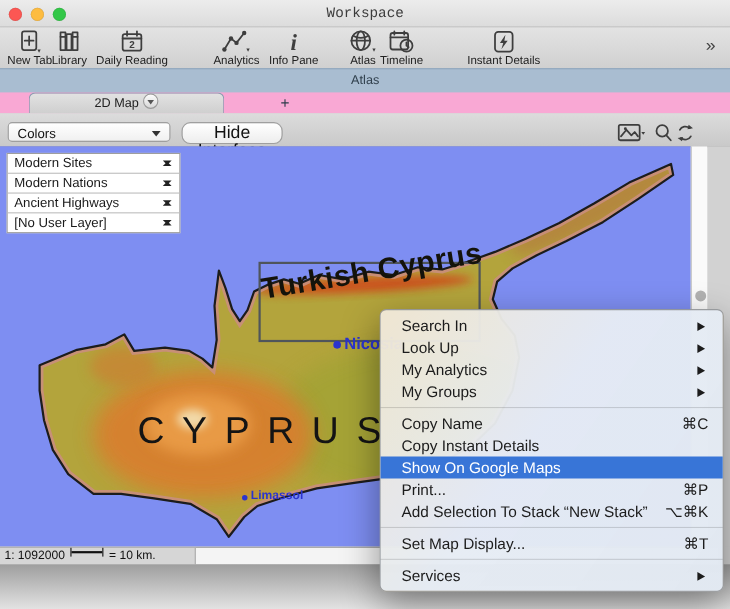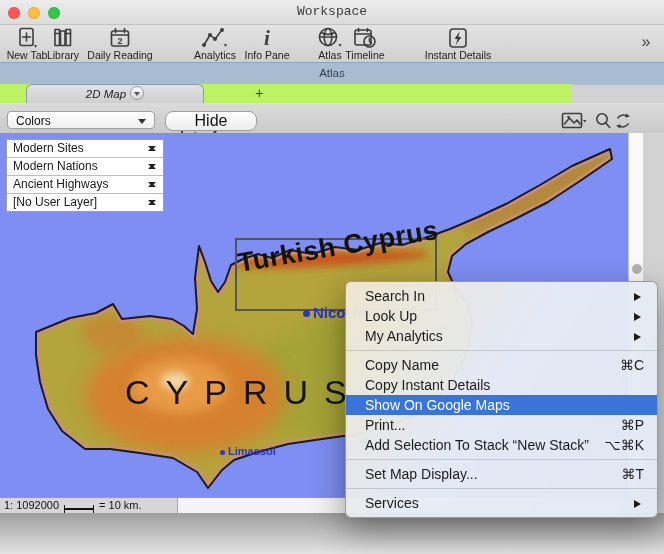--- a/index.html
+++ b/index.html
@@ -21,21 +21,21 @@
     background:linear-gradient(#e3e3e3,#d0d0d0);border-bottom:1px solid #b5b5b5;}
   .tb-item{position:absolute;top:1px;width:86px;height:36px;text-align:center;cursor:default;}
   .tb-icon{display:block;height:23px;margin-top:1px;}
   .tb-icon svg{vertical-align:top;}
   .tb-label{display:block;font-size:10.5px;color:#222;line-height:11px;}
   #tb-overflow{position:absolute;right:8px;top:8px;font-size:16px;color:#444;width:20px;text-align:center;}
 
   #atlasbar{left:0;top:62px;width:664px;height:22px;background:#a9bdd1;border-top:1px solid #8fa6bc;}
   #atlas-title{left:0;top:4px;width:664px;text-align:center;font-size:11.5px;color:#31404d;}
 
-  #tabrow{left:0;top:84px;width:572px;height:19px;background:#bef264;font-style:italic;}
+  #tabrow{left:0;top:84px;width:664px;height:19px;background:#f9a8d4;}
   #tab-active{left:26px;top:0;width:176px;height:18px;background:linear-gradient(#e2e2e2,#cfcfcf);
     border:1px solid #8a9bb0;border-bottom:none;border-radius:6px 6px 0 0;
     font-size:11.5px;color:#222;text-align:center;line-height:18px;}
   #tab-dd{display:inline-block;width:12px;height:12px;border-radius:50%;
     background:linear-gradient(#fdfdfd,#d7d7d7);border:1px solid #9a9a9a;vertical-align:-2px;margin-left:4px;position:relative;}
   #tab-dd::after{content:"";position:absolute;left:3px;top:5px;border:3px solid transparent;border-top:4px solid #555;}
   #tab-plus{left:250px;top:0;width:18px;height:18px;text-align:center;font-size:14px;color:#2c3b49;line-height:18px;}
 
   #colorsbar{left:0;top:103px;width:664px;height:30px;
     background:linear-gradient(#dcdcdc,#c9c9c9);border-bottom:1px solid #979797;}
@@ -69,21 +69,21 @@
   #lbl-cyprus{left:125px;top:240px;font-size:34px;font-weight:400;color:#141414;letter-spacing:16px;white-space:nowrap;}
   .city-dot{width:7px;height:7px;border-radius:50%;background:#2b34cf;}
   #dot-nicosia{left:303px;top:177px;}
   #lbl-nicosia{left:313px;top:171px;font-size:15px;font-weight:700;color:#2b34cf;white-space:nowrap;}
   #dot-limassol{left:220px;top:317px;width:5px;height:5px;}
   #lbl-limassol{left:228px;top:312px;font-size:11px;font-weight:700;color:#2b34cf;white-space:nowrap;}
 
   
   #statusbar{left:0;top:497px;width:653px;height:16px;background:#f4f4f4;border-top:1px solid #9a9a9a;box-sizing:border-box;}
   #status-left{position:absolute;left:0;top:0;width:177px;height:15px;background:#d6d6d6;border-right:1px solid #ababab;
-    font-size:11px;color:#111;line-height:15px;display:flex;align-items:flex-end;}
+    font-size:11px;color:#111;line-height:15px;display:flex;align-items:flex-start;}
   #status-left .txt{margin-left:4px;}
   #scale-widget{display:inline-flex;align-items:center;margin:0 5px;}
   #scale-widget .tick{width:1px;height:8px;background:#111;}
   #scale-widget .bar{width:28px;height:1.5px;background:#111;}
   #bottomarea{left:0;top:513px;width:664px;height:41px;background:linear-gradient(#9e9e9e,#e3e3e3);}
   #rstrip{left:653px;top:497px;width:11px;height:16px;background:#d2d2d2;}
 
   
   #ctxmenu{left:345px;top:281px;width:313px;z-index:50;border-radius:6px;
     background:linear-gradient(125deg,rgba(240,232,214,.97),rgba(230,236,244,.97) 45%,rgba(226,233,242,.98));
@@ -307,20 +307,22 @@
 <div class="abs" id="rstrip"></div>
 <div class="abs" id="bottomarea"></div>
 
 <div class="abs" id="ctxmenu">
   <div class="mi">
     <span>Search In</span><span class="sub"></span></div>
   <div class="mi">
     <span>Look Up</span><span class="sub"></span></div>
   <div class="mi">
     <span>My Analytics</span><span class="sub"></span></div>
+  <div class="mi">
+    <span>My Groups</span><span class="sub"></span></div>
   <div class="msep"></div>
   <div class="mi">
     <span>Copy Name</span><span class="sc">⌘C</span></div>
   <div class="mi">
     <span>Copy Instant Details</span></div>
   <div class="mi selected">
     <span>Show On Google Maps</span></div>
   <div class="mi">
     <span>Print...</span><span class="sc">⌘P</span></div>
   <div class="mi">

